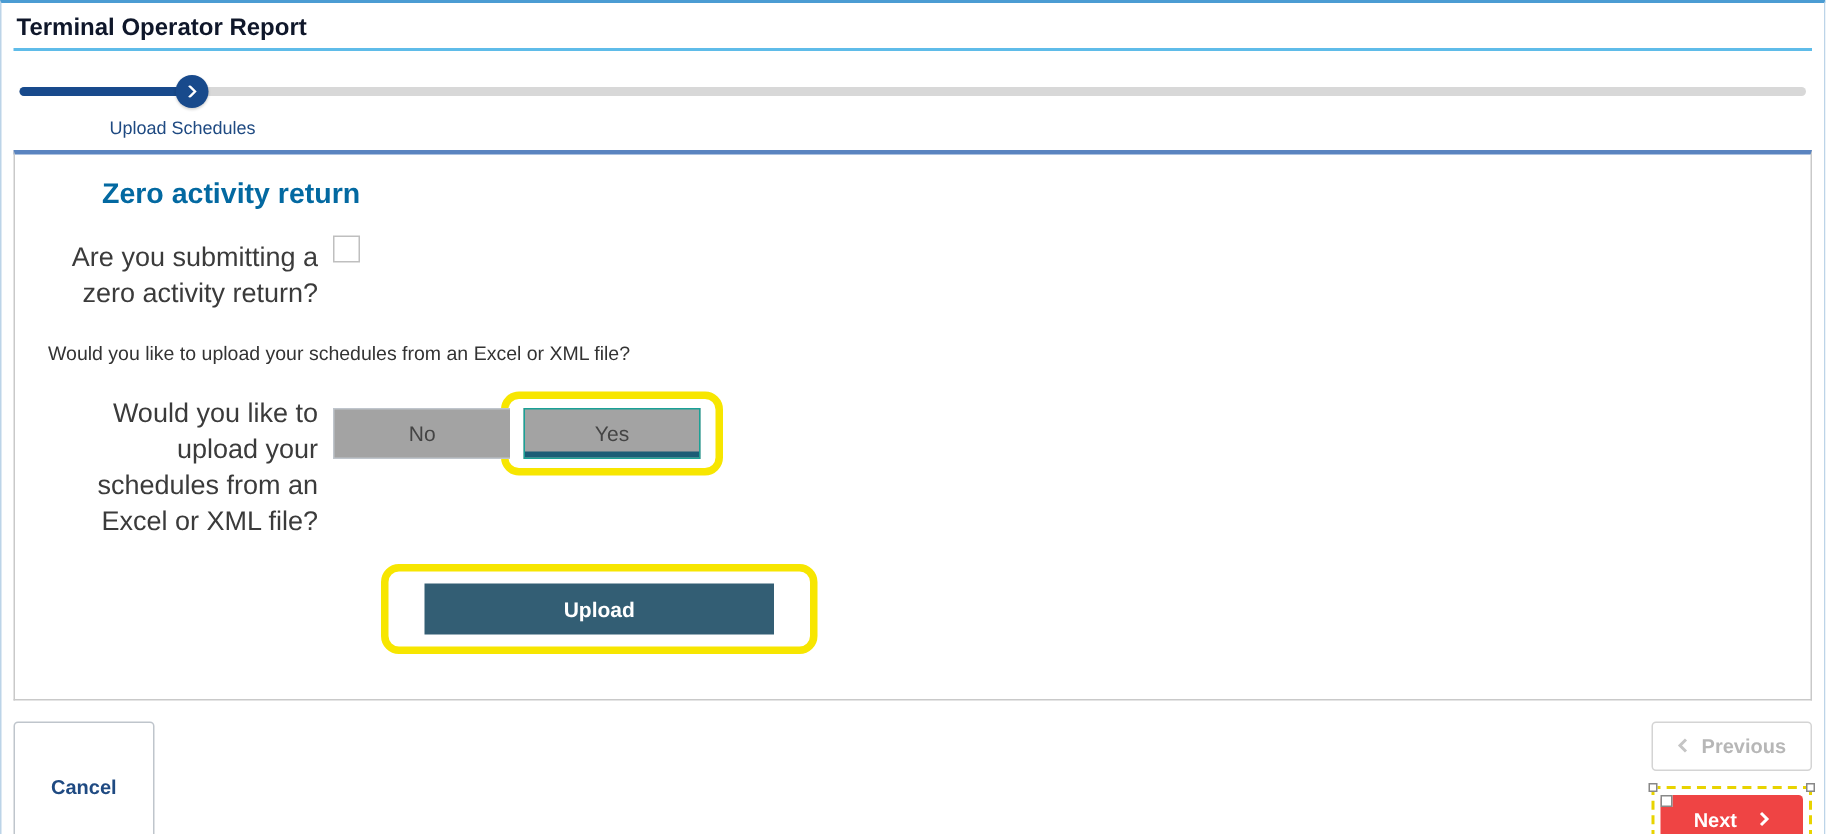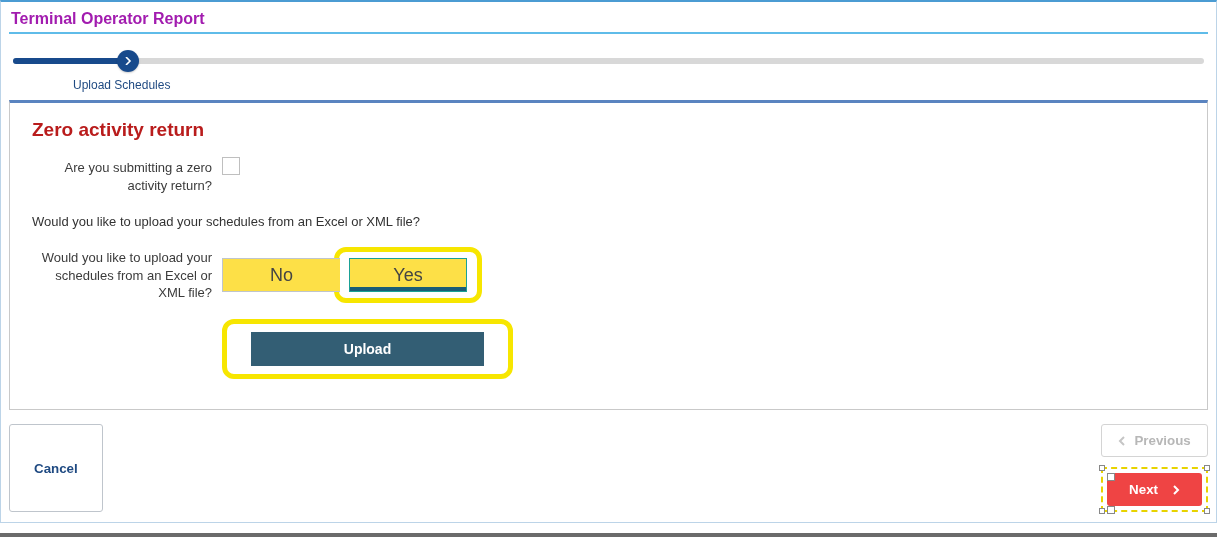--- a/index.html
+++ b/index.html
@@ -10,21 +10,21 @@
     background: #fff;
     width: 1217px;
   }
   .frame {
     border: 1px solid #bcd4e8;
     border-top: 2px solid #4b9cd3;
     margin: 0;
     padding: 2px 8px 10px 8px;
   }
   .page-title {
-    color: #a21caf;
+    color: #0f172a;
     font-size: 16px;
     font-weight: 600;
     padding: 6px 0 4px 2px;
   }
   .title-underline {
     height: 2px;
     background: #5fbce9;
     margin-bottom: 18px;
   }
   
@@ -65,34 +65,35 @@
     font-size: 12px;
     padding: 8px 0 0 60px;
   }
   
   .panel {
     border: 1px solid #c9c9c9;
     border-top: 3px solid #5a84c0;
     padding: 16px 22px 30px 22px;
   }
   .panel h2 {
-    color: #b91c1c;
+    color: #0369a1;
     font-size: 19px;
     font-weight: 600;
     margin-bottom: 16px;
+    margin-left: 36px;
   }
   .qrow {
     display: flex;
     align-items: flex-start;
     margin-bottom: 20px;
   }
   .qlabel {
     width: 190px;
     text-align: right;
-    font-size: 13px;
+    font-size: 18px;
     color: #3b3b3b;
     padding-right: 10px;
     line-height: 1.35;
     padding-top: 2px;
   }
   .zero-check {
     width: 18px;
     height: 18px;
     border: 1px solid #bfbfbf;
     background: #fff;
@@ -108,22 +109,22 @@
   }
   .toggle-group {
     display: flex;
     align-items: center;
     position: relative;
   }
   .toggle-btn {
     width: 118px;
     height: 34px;
     border: 1px solid #bfc5cc;
-    background: #fde047;
-    font-size: 18px;
+    background: #a3a3a3;
+    font-size: 14px;
     color: #444;
     cursor: pointer;
     position: relative;
   }
   .toggle-no {
     border-right: none;
   }
   .toggle-yes {
     border: 1px solid #1aa196;
     box-shadow: inset 0 -4px 0 #1b5d76;
@@ -135,20 +136,21 @@
     display: inline-block;
     text-decoration: underline;
   }
   .highlight-yes {
     padding: 6px 10px;
     margin-left: -6px;
   }
   .highlight-upload {
     padding: 8px 24px;
     margin-top: 10px;
+    margin-left: 32px;
   }
   .upload-row {
     margin-top: 6px;
   }
   .upload-btn {
     width: 233px;
     height: 34px;
     background: #335e74;
     color: #fff;
     font-size: 14px;

